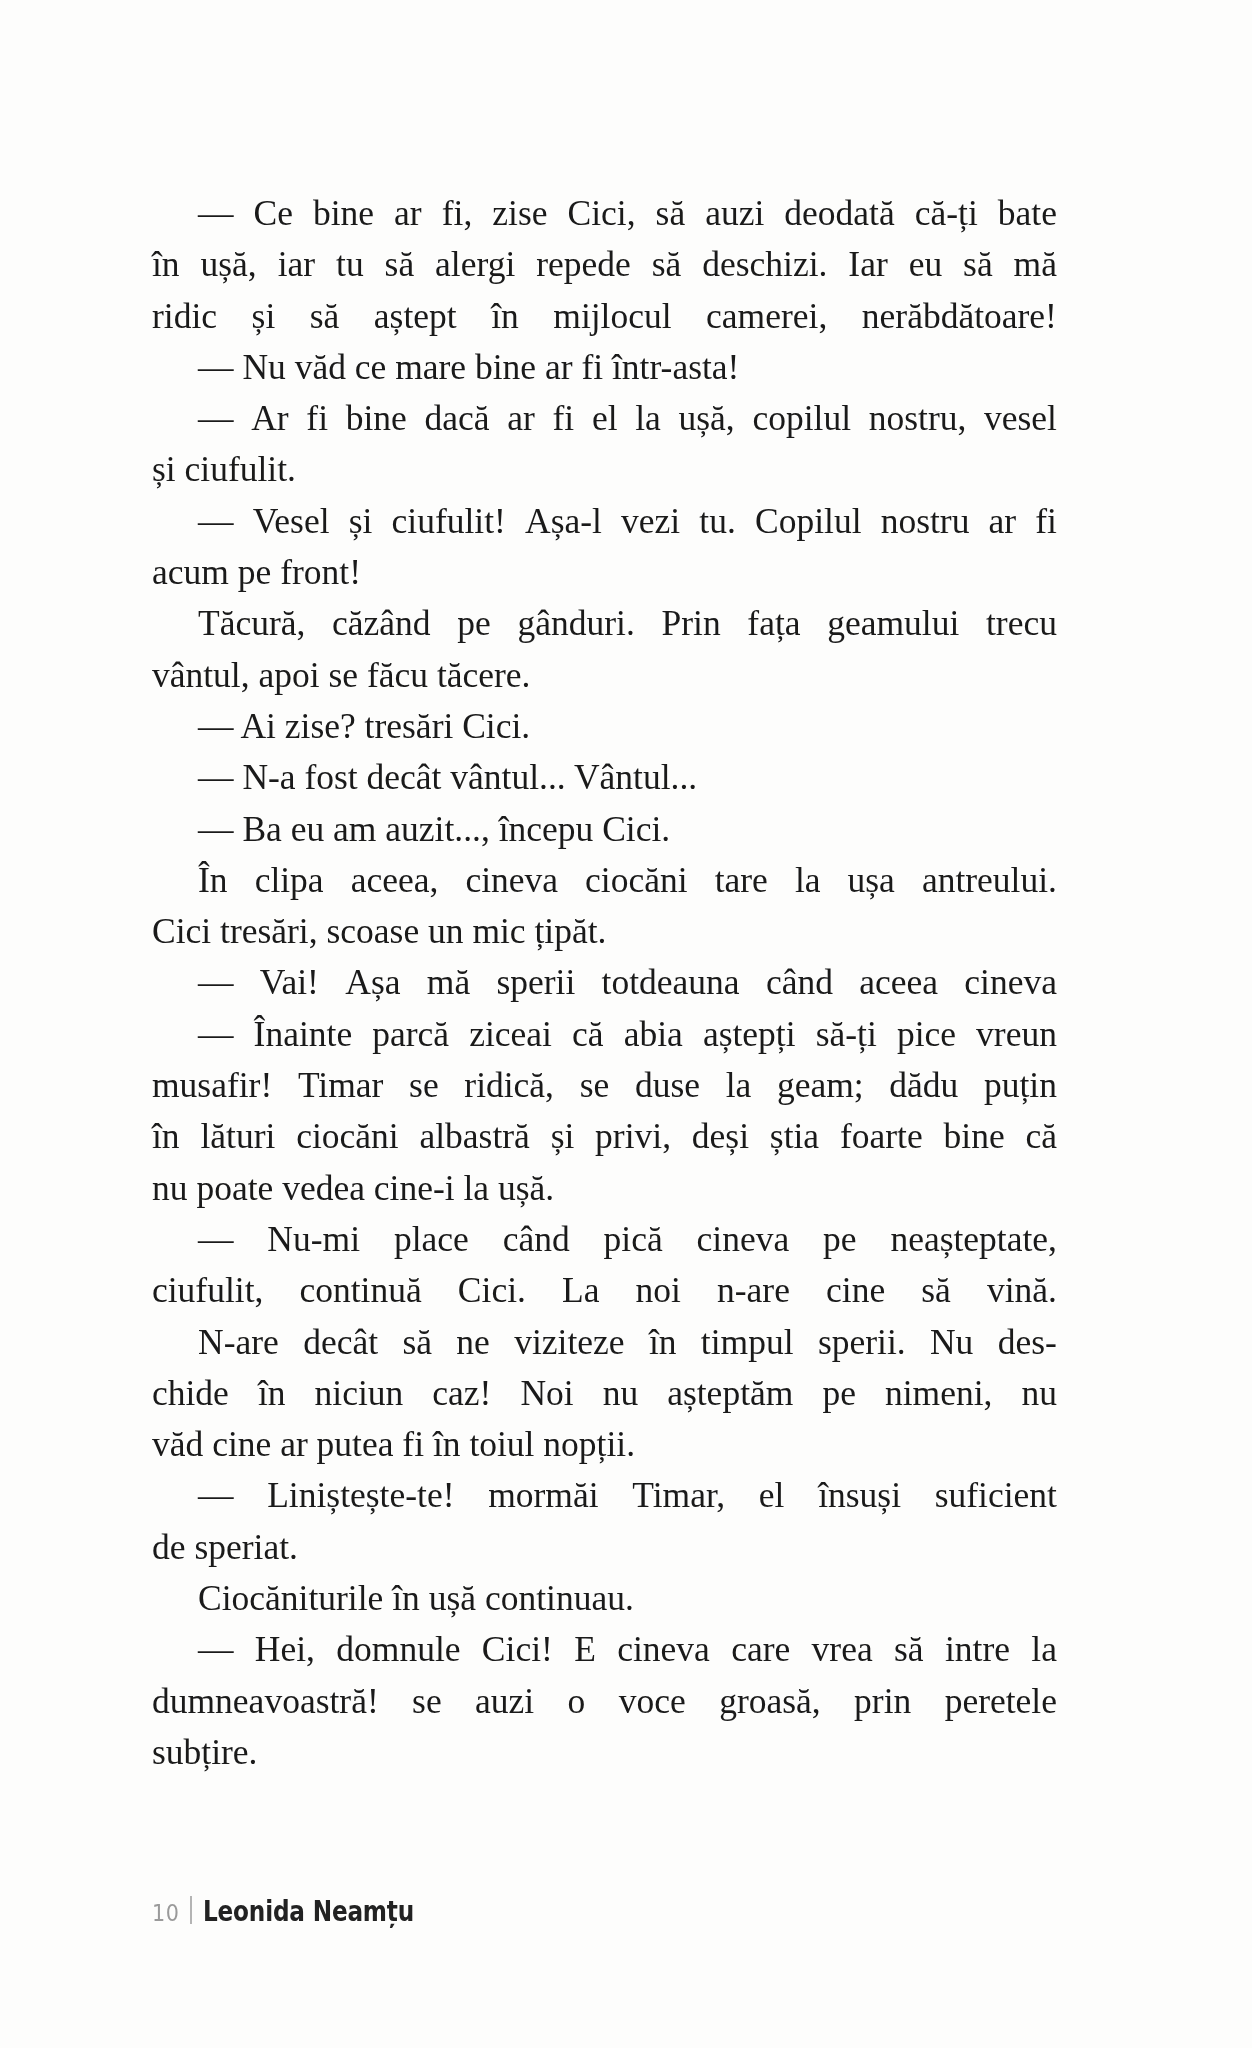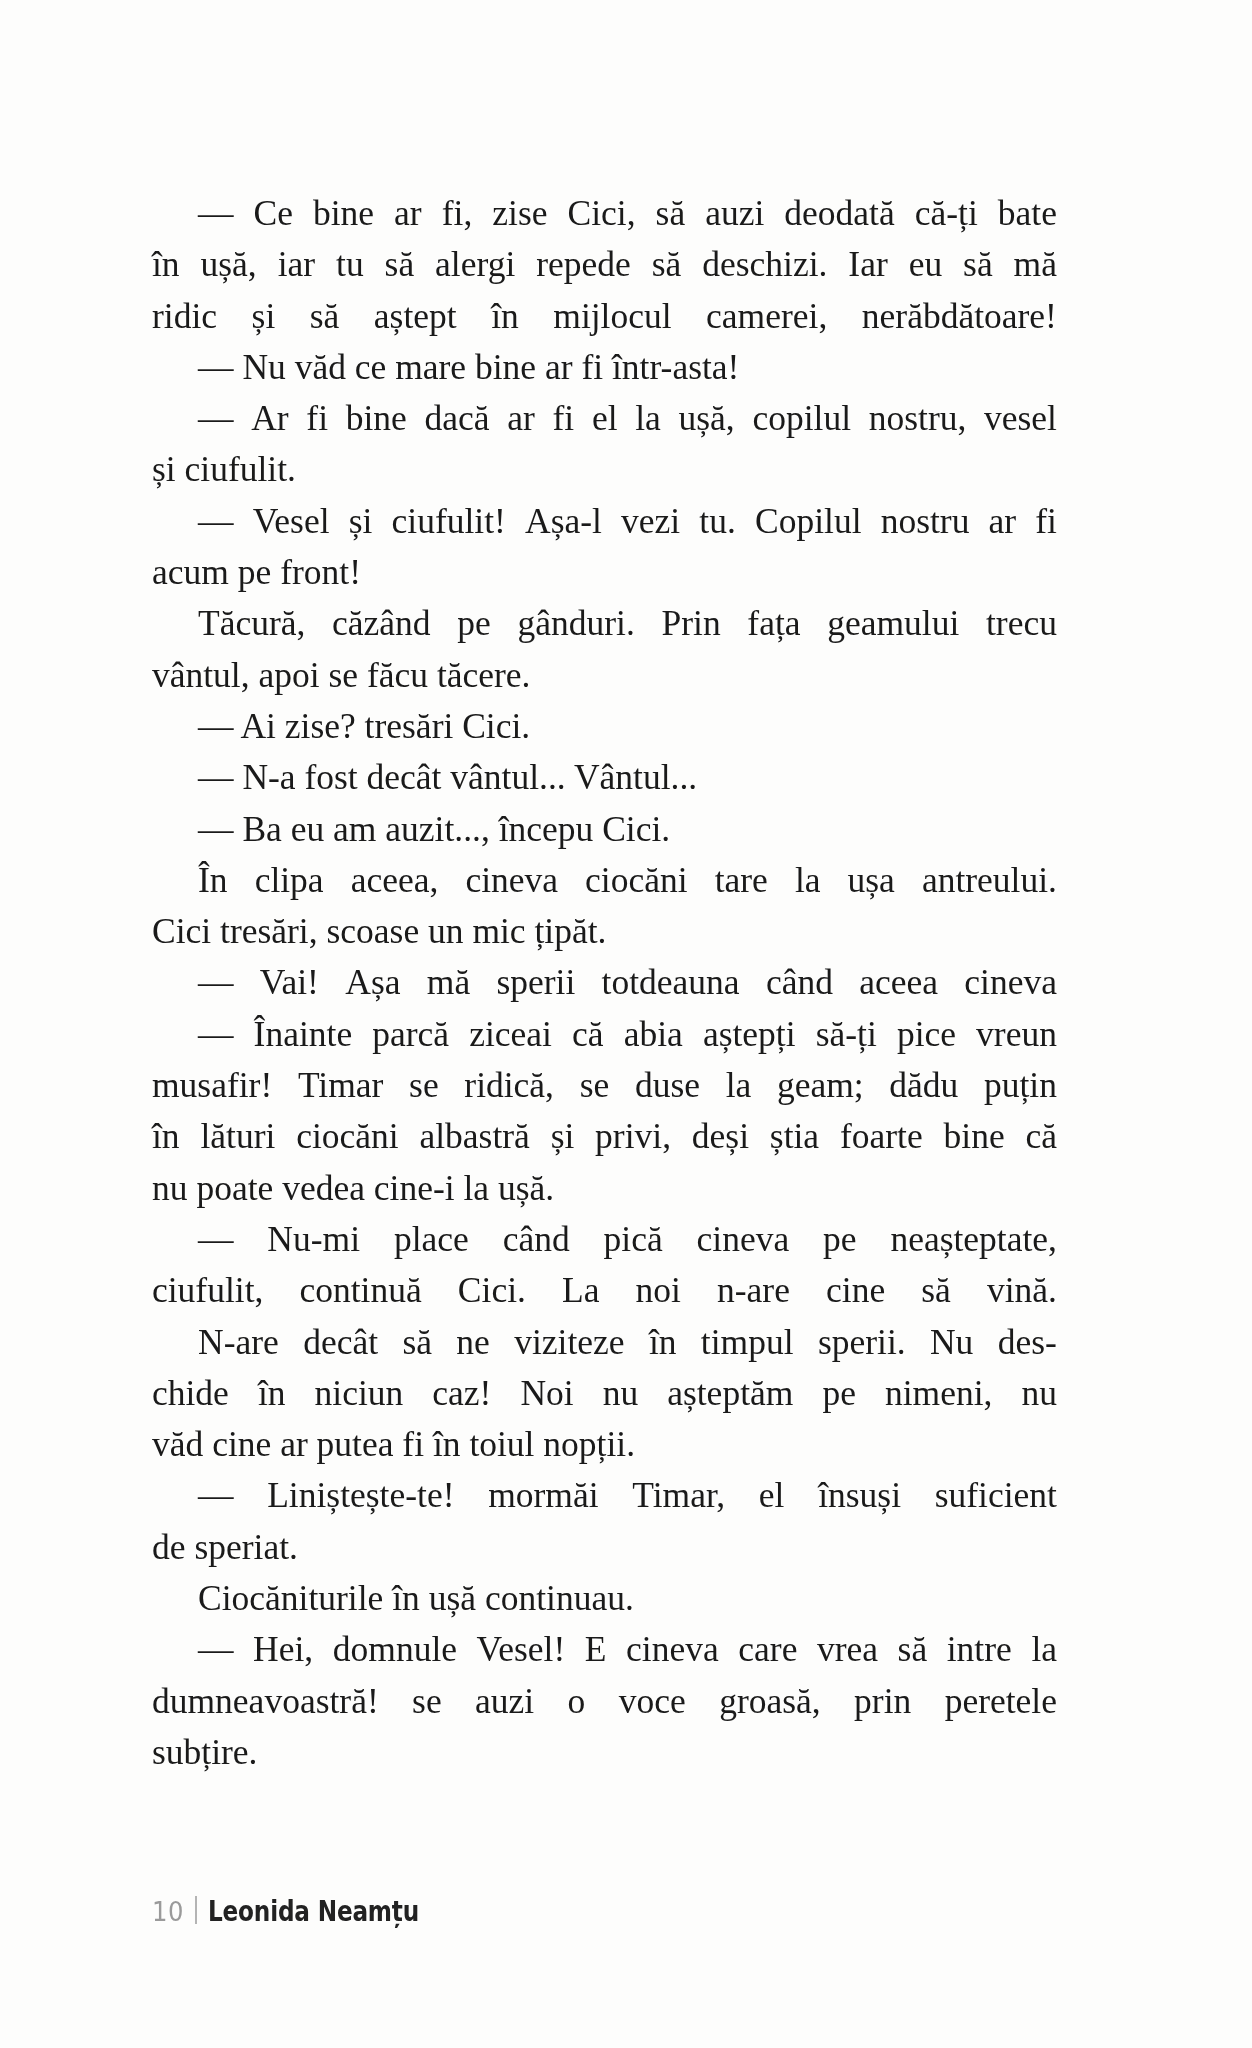--- a/index.html
+++ b/index.html
@@ -46,21 +46,21 @@
   .footer {
     position: absolute;
     left: 152px;
     top: 1893px;
     display: flex;
     align-items: baseline;
     gap: 0px;
   }
   .folio {
     font-family: "DejaVu Sans Condensed", "Liberation Sans Narrow", "Liberation Sans", sans-serif;
-    font-size: 27px;
+    font-size: 23px;
     color: #9a9a9a;
     letter-spacing: 0.5px;
   }
   .folio-sep {
     display: inline-block;
     width: 2px;
     height: 28px;
     background: #b4b4b4;
     margin: 0 11px;
     position: relative;
@@ -281,21 +281,21 @@
         <span>el</span>
         <span>însuși</span>
         <span>suficient</span>
       </div>
       <div class="ln">de speriat.</div>
       <div class="ln ind">Ciocăniturile în ușă continuau.</div>
       <div class="ln just ind">
         <span>—</span>
         <span>Hei,</span>
         <span>domnule</span>
-        <span>Vesel!</span>
+        <span>Cici!</span>
         <span>E</span>
         <span>cineva</span>
         <span>care</span>
         <span>vrea</span>
         <span>să</span>
         <span>intre</span>
         <span>la</span>
       </div>
       <div class="ln just">
         <span>dumneavoastră!</span>

